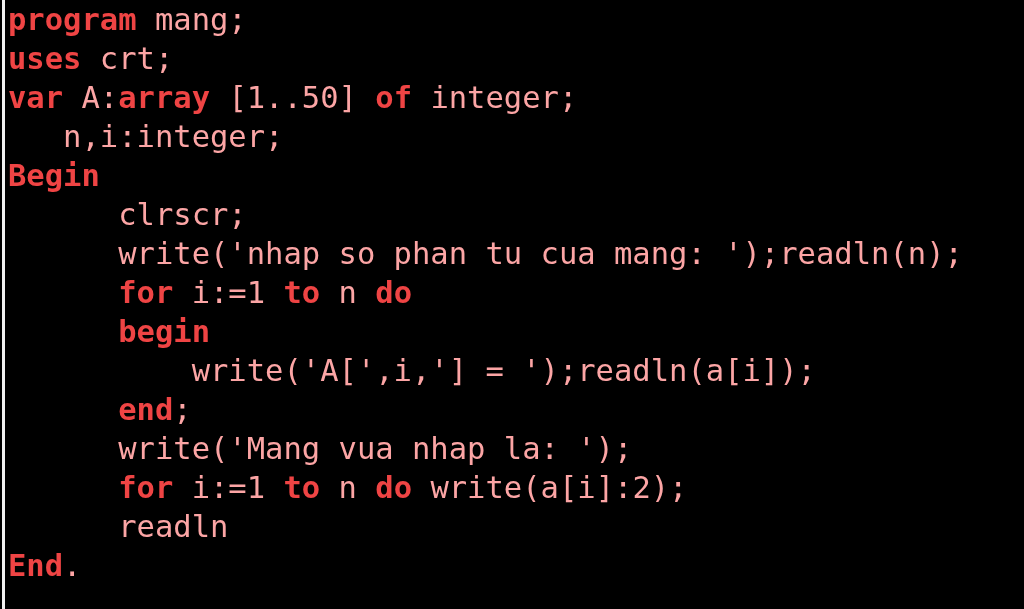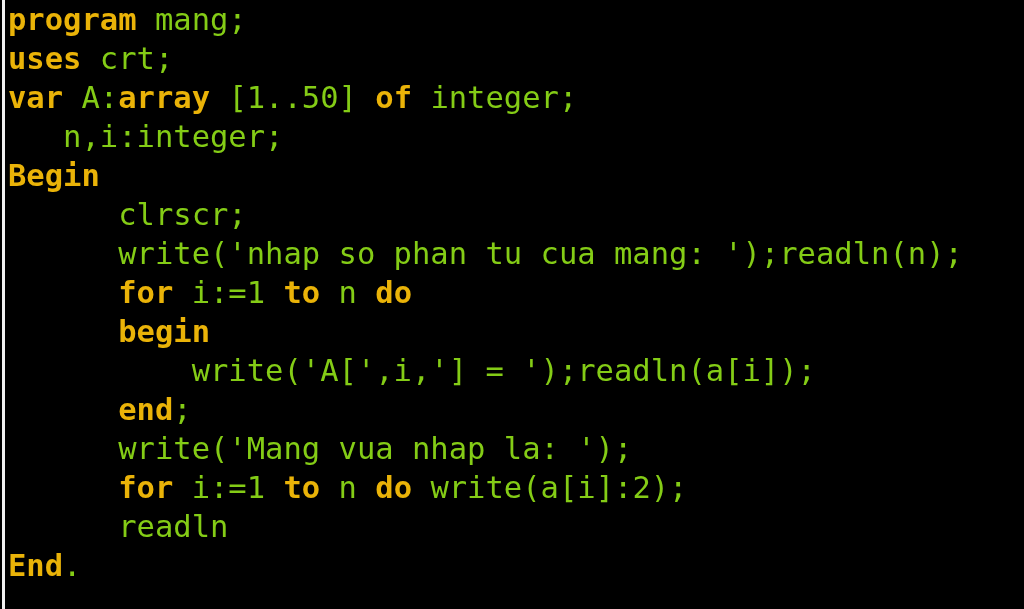--- a/index.html
+++ b/index.html
@@ -45,25 +45,25 @@
   .code-line {
     height: 39px;
     line-height: 39px;
     font-size: 30.5px;
     letter-spacing: 0px;
     white-space: pre;
   }
 
   
   .kw {
-    color: #eab308;
+    color: #ef4444;
     font-weight: bold;
   }
   .id {
-    color: #84cc16;
+    color: #fca5a5;
     font-weight: normal;
   }
 </style>
 </head>
 <body>
 
 <div id="screen">
 
   <div id="left-rule"></div>
 

